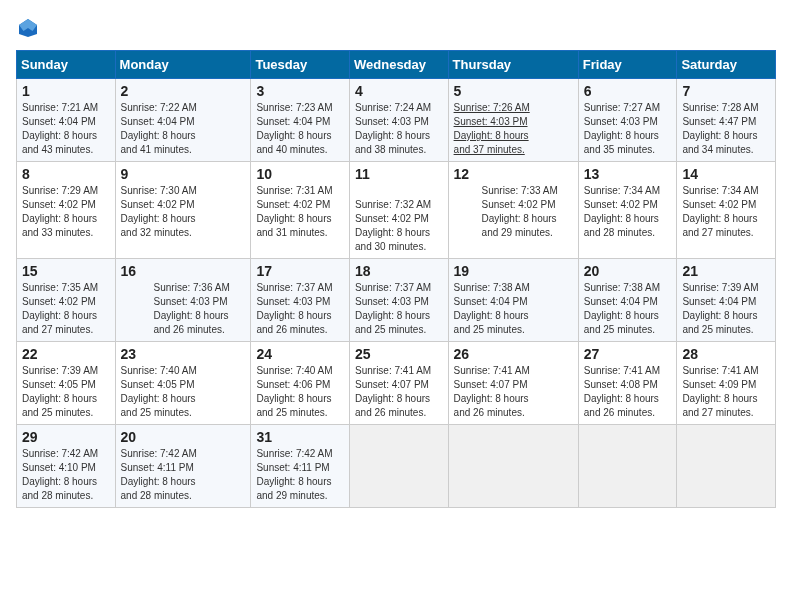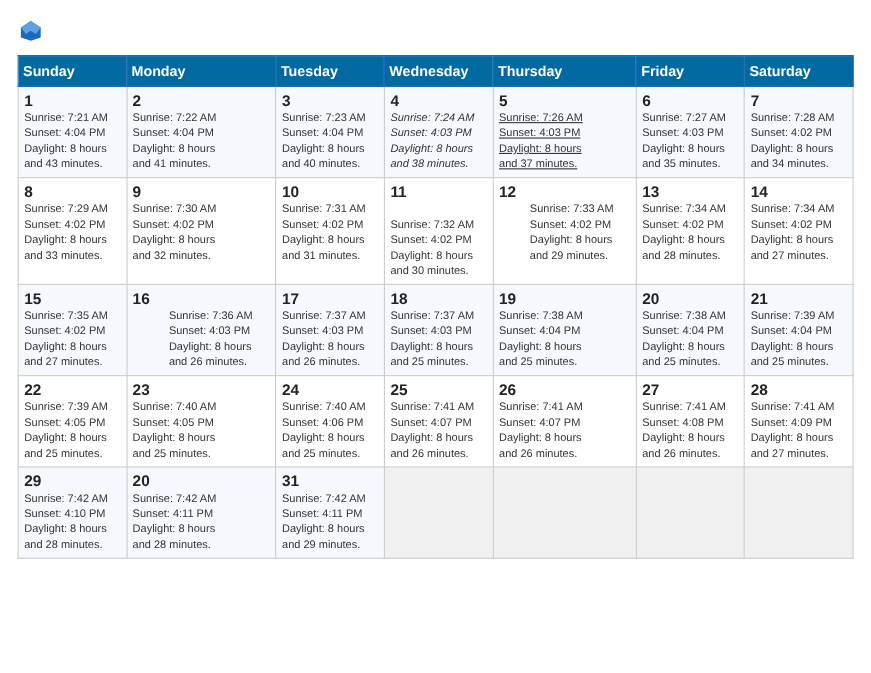--- a/index.html
+++ b/index.html
@@ -141,21 +141,21 @@
         </td>
         <td>
           <span class="day-num">3</span>
           <div class="cell-text" style="white-space: pre-line;">Sunrise: 7:23 AM
 Sunset: 4:04 PM
 Daylight: 8 hours
 and 40 minutes.</div>
         </td>
         <td>
           <span class="day-num">4</span>
-          <div class="cell-text" style="white-space: pre-line; font-style: italic;">Sunrise: 7:24 AM
+          <div class="cell-text" style="white-space: pre-line;">Sunrise: 7:24 AM
 Sunset: 4:03 PM
 Daylight: 8 hours
 and 38 minutes.</div>
         </td>
         <td>
           <span class="day-num">5</span>
           <div class="cell-text" style="white-space: pre-line; text-decoration: underline;">Sunrise: 7:26 AM
 Sunset: 4:03 PM
 Daylight: 8 hours
 and 37 minutes.</div>
@@ -163,21 +163,21 @@
         <td>
           <span class="day-num">6</span>
           <div class="cell-text" style="white-space: pre-line;">Sunrise: 7:27 AM
 Sunset: 4:03 PM
 Daylight: 8 hours
 and 35 minutes.</div>
         </td>
         <td>
           <span class="day-num">7</span>
           <div class="cell-text" style="white-space: pre-line;">Sunrise: 7:28 AM
-Sunset: 4:02 PM
+Sunset: 4:47 PM
 Daylight: 8 hours
 and 34 minutes.</div>
         </td>
       </tr>
       <tr>
         <td>
           <span class="day-num">8</span>
           <div class="cell-text" style="white-space: pre-line;">Sunrise: 7:29 AM
 Sunset: 4:02 PM
 Daylight: 8 hours

